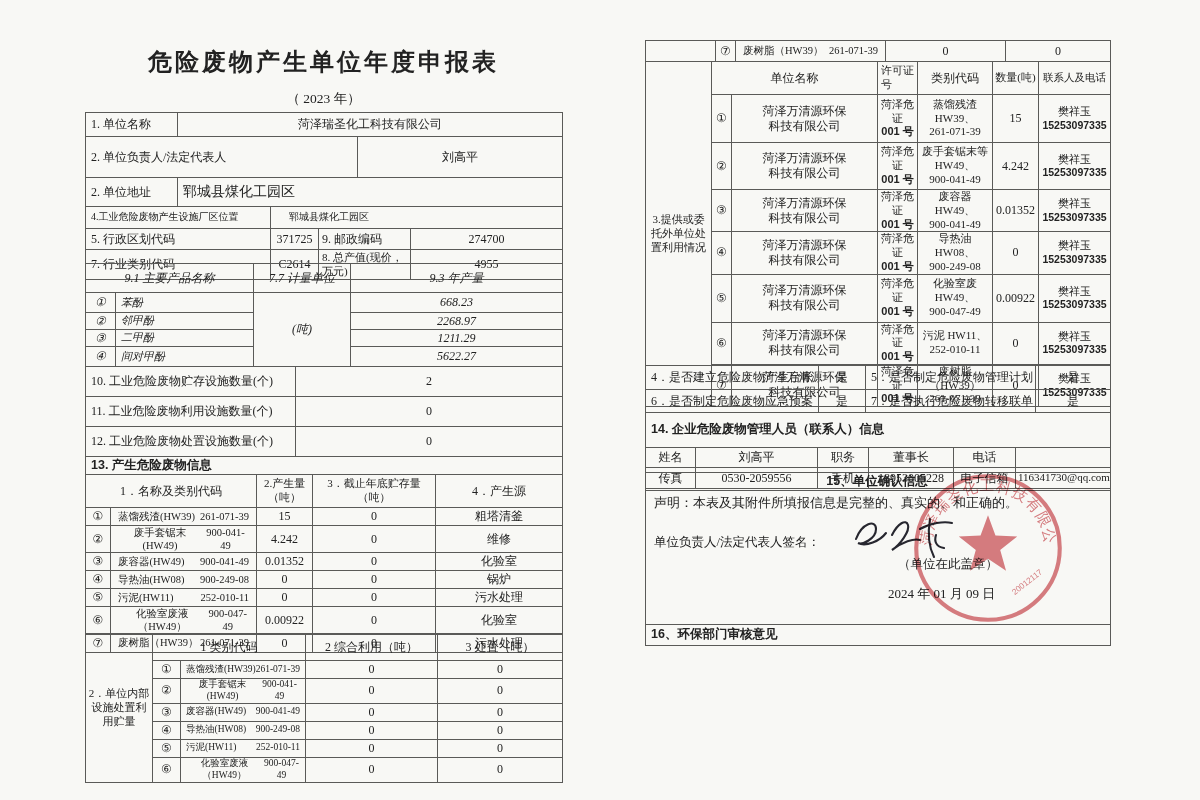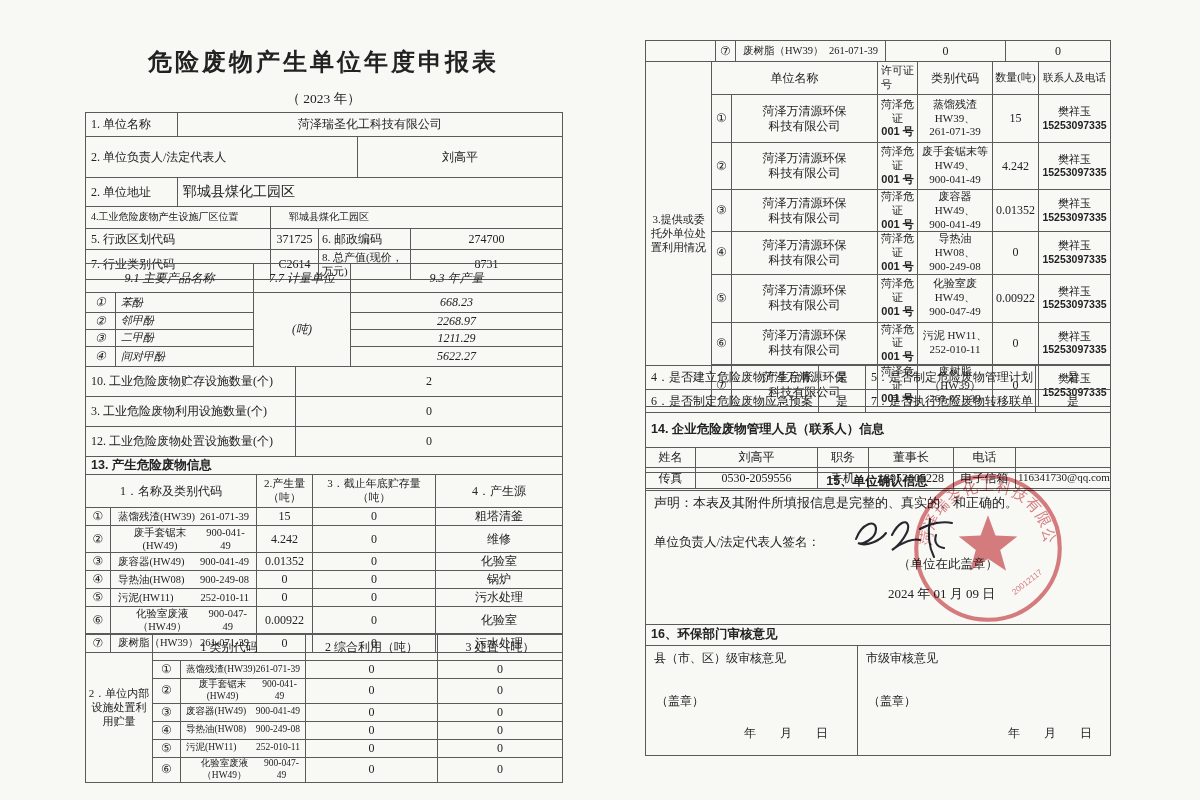--- a/index.html
+++ b/index.html
@@ -58,28 +58,28 @@
       <td class="tl">2. 单位地址</td>
       <td colspan="5" class="tl" style="font-size:14px">郓城县煤化工园区</td>
     </tr>
     <tr style="height:22px">
       <td colspan="2" class="tl small">4.工业危险废物产生设施厂区位置</td>
       <td colspan="4" class="tl small" style="padding-left:18px">郓城县煤化工园区</td>
     </tr>
     <tr style="height:21px">
       <td colspan="2" class="tl">5. 行政区划代码</td>
       <td>371725</td>
-      <td colspan="2" class="tl" style="padding-left:3px">6. 邮政编码</td>
+      <td colspan="2" class="tl" style="padding-left:3px">9. 邮政编码</td>
       <td>274700</td>
     </tr>
     <tr style="height:30px">
       <td colspan="2" class="tl">7. 行业类别代码</td>
       <td>C2614</td>
       <td colspan="2" class="tl s11" style="padding-left:3px">8. 总产值(现价，万元)</td>
-      <td>8731</td>
+      <td>4955</td>
     </tr>
   </tbody>
     </table>
 
   <table style="left:85px;top:263px;width:477px;font-style:italic;">
     <colgroup>
         <col style="width:30px">
         <col style="width:138px">
         <col style="width:97px">
         <col style="width:212px">
@@ -118,21 +118,21 @@
     <colgroup>
         <col style="width:210px">
         <col style="width:267px">
       </colgroup>
     <tbody>
         <tr style="height:30px">
       <td class="tl">10. 工业危险废物贮存设施数量(个)</td>
       <td>2</td>
     </tr>
     <tr style="height:30px">
-      <td class="tl">3. 工业危险废物利用设施数量(个)</td>
+      <td class="tl">11. 工业危险废物利用设施数量(个)</td>
       <td>0</td>
     </tr>
     <tr style="height:30px">
       <td class="tl">12. 工业危险废物处置设施数量(个)</td>
       <td>0</td>
     </tr>
   </tbody>
     </table>
 
   <table style="left:85px;top:456px;width:477px;">
@@ -579,36 +579,20 @@
 
   <table style="left:645px;top:624px;width:465px;">
     <colgroup>
         <col style="width:212px">
         <col style="width:253px">
       </colgroup>
     <tbody>
         <tr style="height:21px">
       <td colspan="2" class="sechead">16、环保部门审核意见</td>
     </tr>
-    <tr style="height:110px">
-      <td style="vertical-align:top">
-        <div class="relbox">
-          <div class="absit" style="left:6px;top:5px;font-size:12px;">县（市、区）级审核意见</div>
-          <div class="absit" style="left:8px;top:48px;font-size:12px;">（盖章）</div>
-          <div class="absit" style="left:96px;top:80px;font-size:12px;">年　　月　　日</div>
-        </div>
-      </td>
-      <td style="vertical-align:top">
-        <div class="relbox">
-          <div class="absit" style="left:6px;top:5px;font-size:12px;">市级审核意见</div>
-          <div class="absit" style="left:8px;top:48px;font-size:12px;">（盖章）</div>
-          <div class="absit" style="left:148px;top:80px;font-size:12px;">年　　月　　日</div>
-        </div>
-      </td>
-    </tr>
   </tbody>
     </table>
 
   <svg class="stamp" viewBox="0 0 160 160">
     <circle cx="80" cy="80" r="70" fill="none" stroke="#d05a60" stroke-width="4"></circle>
     <polygon points="80,48 87.3,67.9 108.5,68.7 91.9,81.9 97.6,102.3 80,90.5 62.4,102.3 68.1,81.9 51.5,68.7 72.7,67.9" fill="#d05a60"></polygon>
     <defs>
         <path id="sealArc" d="M 24,80 A 56,56 0 0 1 136,80" fill="none"></path>
       </defs>
     <text font-size="14.5" fill="#d05a60" letter-spacing="1" font-family="Liberation Serif, serif">

